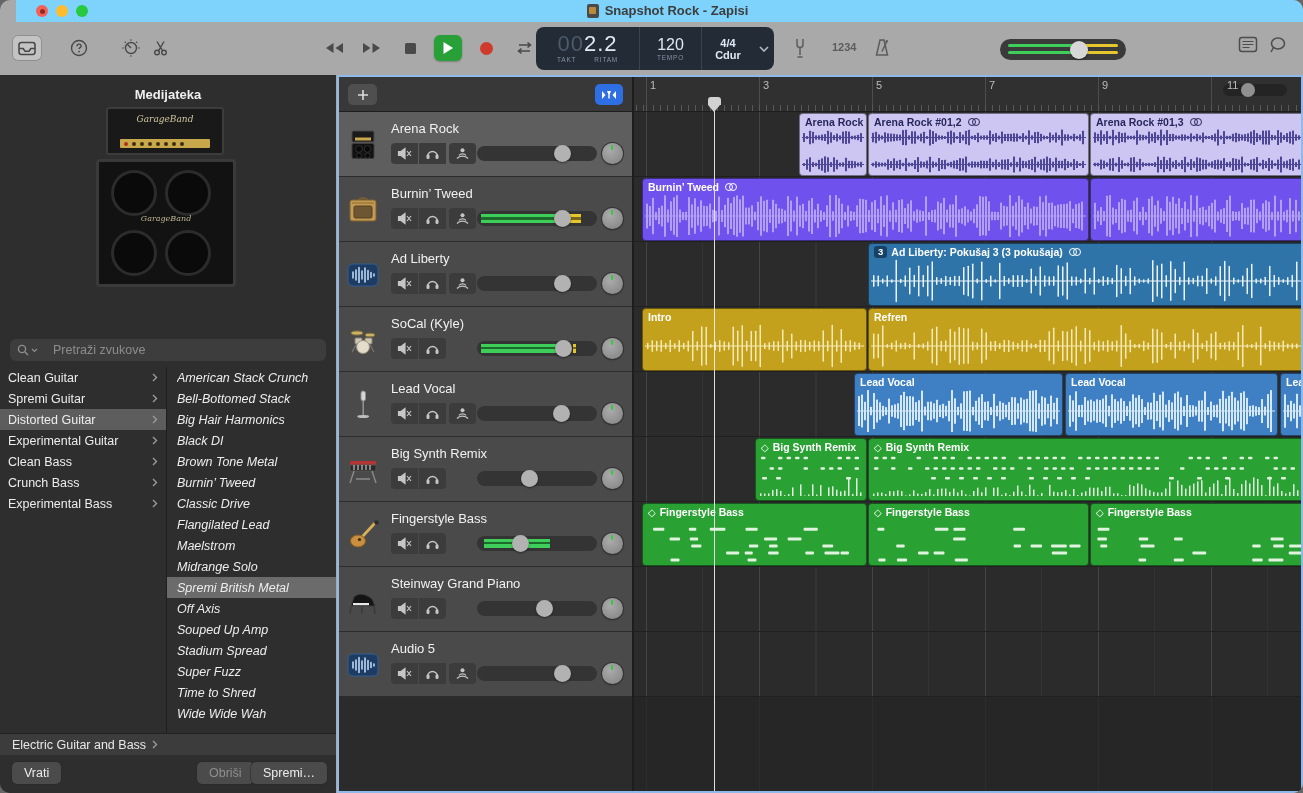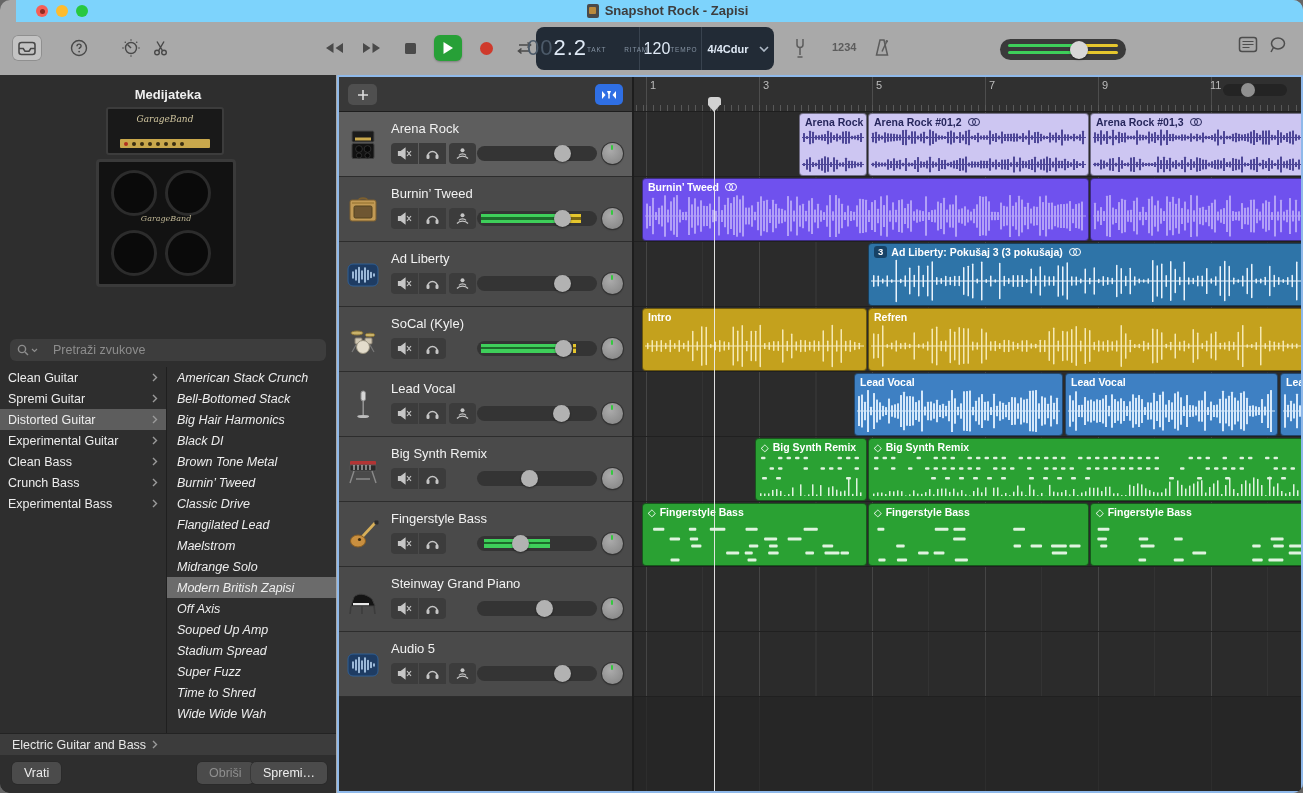--- a/index.html
+++ b/index.html
@@ -23,21 +23,21 @@
   .tbbtn{position:absolute;top:13px;width:30px;height:26px;display:flex;align-items:center;justify-content:center;color:#494949;border-radius:6px;}
   .tbbtn.active{background:#c3c3c3;box-shadow:0 0 0 1px #8f8f8f inset;}
   .ic{display:inline-flex;align-items:center;justify-content:center;}
   .ic svg{display:block;}
   .transport{position:absolute;left:320px;top:13px;display:flex;align-items:center;gap:10px;}
   .trbtn{width:28px;height:26px;display:flex;align-items:center;justify-content:center;color:#4a4a4a;border-radius:6px;}
   .trbtn.play{background:#27a037;color:#fff;box-shadow:0 1px 2px rgba(0,0,0,.25);}
   .trbtn.rec{color:#cf3a2c;}
 
   .lcd{position:absolute;left:536px;top:5px;width:238px;height:43px;background:#222b36;border-radius:8px;display:flex;align-items:stretch;color:#cfdcec;}
-  .lcd-sec{position:relative;display:flex;flex-direction:row;align-items:center;justify-content:center;}
+  .lcd-sec{position:relative;display:flex;flex-direction:column;align-items:center;justify-content:center;}
   .lcd-sec.pos{width:104px;border-right:1px solid #39434f;}
   .lcd-sec.tempo{width:62px;border-right:1px solid #39434f;}
   .lcd-sec.key{width:52px;}
   .lcd-sec.chev{width:20px;justify-content:center;color:#aeb9c6;}
   .lcd-big{font-size:22px;font-weight:400;letter-spacing:1px;line-height:20px;color:#dfe9f5;}
   .lcd-dim{color:#4c5a69;}
   .lcd-lab{font-size:6.5px;letter-spacing:.8px;color:#8593a3;margin-top:1px;display:flex;gap:18px;}
   .lcd-mid{font-size:16px;line-height:16px;color:#dfe9f5;}
   .lcd-two{font-size:11px;font-weight:700;line-height:12px;color:#dfe9f5;text-align:center;}
   .tb-ic{position:absolute;top:16px;color:#5c5c5c;}
@@ -429,21 +429,21 @@
           <div class="srow">
             <span class="srow-label">Flangilated Lead</span>
           </div>
           <div class="srow">
             <span class="srow-label">Maelstrom</span>
           </div>
           <div class="srow">
             <span class="srow-label">Midrange Solo</span>
           </div>
           <div class="srow sel">
-            <span class="srow-label">Modern British Zapisi</span>
+            <span class="srow-label">Spremi British Metal</span>
           </div>
           <div class="srow">
             <span class="srow-label">Off Axis</span>
           </div>
           <div class="srow">
             <span class="srow-label">Souped Up Amp</span>
           </div>
           <div class="srow">
             <span class="srow-label">Stadium Spread</span>
           </div>
@@ -832,21 +832,21 @@
       <div class="ruler" id="ruler">
         <div class="ticks"></div>
         <div class="zoomsl">
             <div class="knob"></div>
           </div>
       <span class="rnum" style="left: 12px;">1</span>
           <span class="rnum" style="left: 125px;">3</span>
           <span class="rnum" style="left: 238px;">5</span>
           <span class="rnum" style="left: 351px;">7</span>
           <span class="rnum" style="left: 464px;">9</span>
-          <span class="rnum" style="left: 572px;">11</span>
+          <span class="rnum" style="left: 589px;">11</span>
         </div>
       <div class="trows" id="trows">
           <div class="trow">
             <div class="region" style="left: 165px; width: 68px; background: rgb(205, 198, 242); color: rgb(78, 71, 152);">
               <div class="rlabel" style="color: rgb(38, 38, 92);">
                 <span>Arena Rock</span>
               </div>
               <div class="wave wtop">
                 <svg width="62" height="17" style="display: block;">
                   <rect x="1" y="3.97473726148897" width="2" height="9.05052547702206" rx="0.5" fill="currentColor"></rect>

